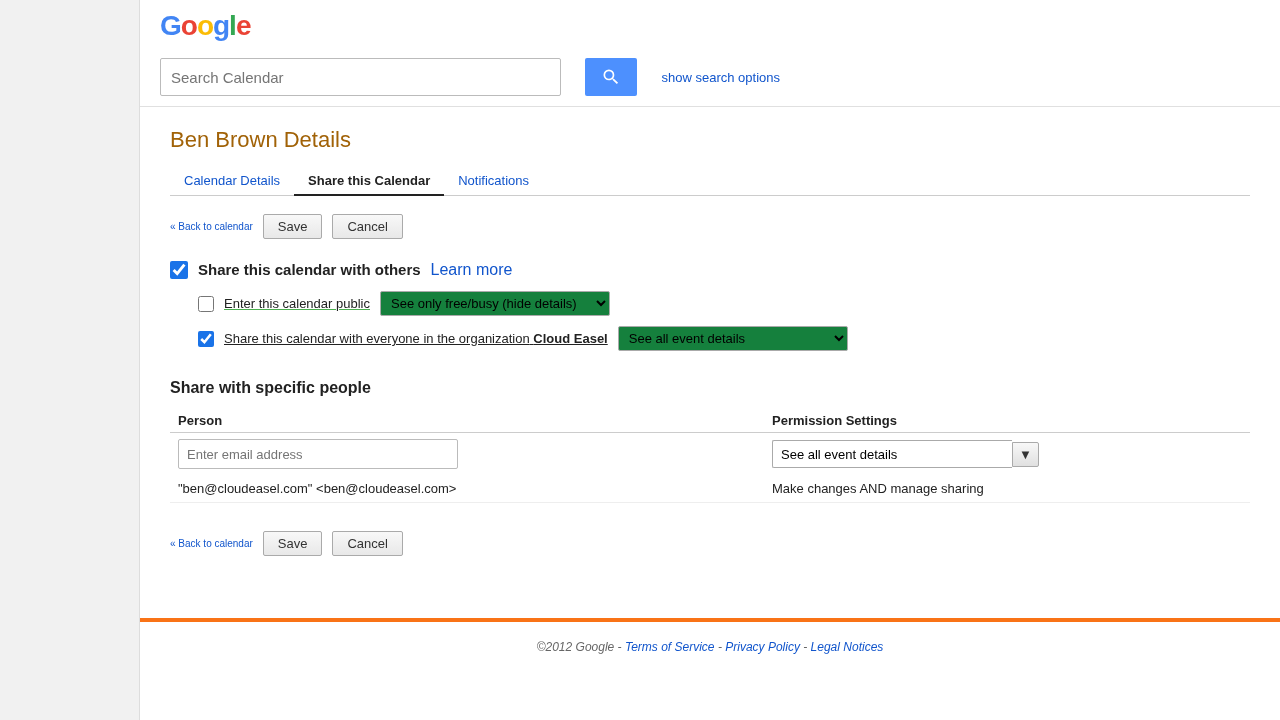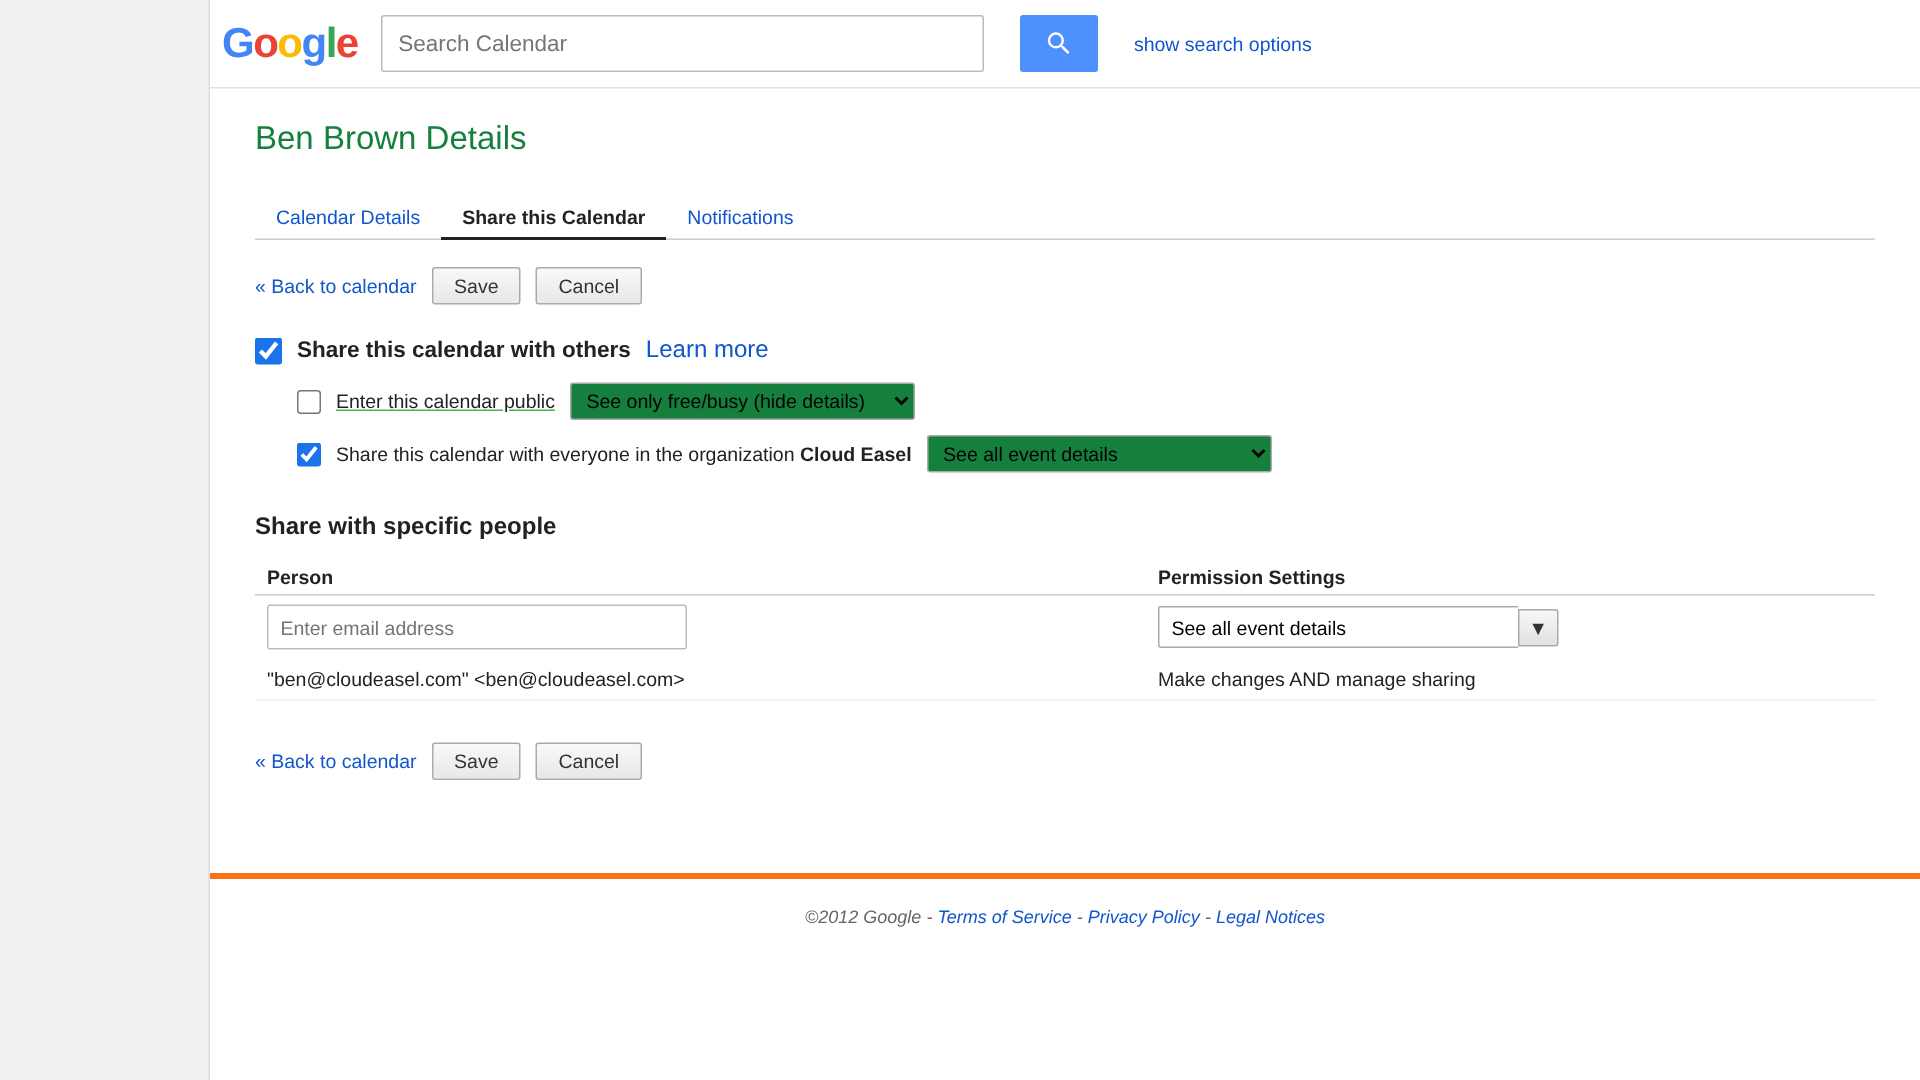--- a/index.html
+++ b/index.html
@@ -4,24 +4,24 @@
   <style>
     * { margin: 0; padding: 0; box-sizing: border-box; }
     body {
       font-family: Arial, sans-serif;
       font-size: 13px;
       color: #222;
       background: #fff;
     }
     .top-bar {
       display: flex;
-      align-items: center;
-      padding: 10px 8px;
+      padding: 10px 20px;
       border-bottom: 1px solid #e0e0e0;
       gap: 16px;
+      flex-direction: column;
     }
     .google-logo {
       font-size: 28px;
       font-weight: bold;
       letter-spacing: -1px;
       user-select: none;
       white-space: nowrap;
     }
     .logo-g { color: #4285f4; }
     .logo-o1 { color: #ea4335; }
@@ -69,22 +69,22 @@
       text-decoration: none;
       white-space: nowrap;
     }
     .main-content {
       padding: 20px 30px;
       max-width: 1280px;
     }
     .page-title {
       font-size: 22px;
       font-weight: normal;
-      color: #15803d;
-      margin-bottom: 26px;
+      color: #a16207;
+      margin-bottom: 14px;
     }
     .tabs {
       display: flex;
       gap: 0;
       border-bottom: 1px solid #ccc;
       margin-bottom: 18px;
     }
     .tab {
       padding: 6px 14px;
       font-size: 13px;
@@ -101,21 +101,21 @@
       cursor: default;
     }
     .action-row {
       display: flex;
       align-items: center;
       gap: 10px;
       margin-bottom: 22px;
     }
     .back-link {
       color: #15c;
-      font-size: 13px;
+      font-size: 10px;
       cursor: pointer;
       text-decoration: none;
     }
     .btn {
       border: 1px solid #aaa;
       background: linear-gradient(#f8f8f8, #e8e8e8);
       border-radius: 2px;
       padding: 4px 14px;
       font-size: 13px;
       cursor: pointer;
@@ -147,20 +147,21 @@
       margin-left: 28px;
       margin-bottom: 10px;
     }
     .checkbox-row input[type=checkbox] {
       width: 16px;
       height: 16px;
       cursor: pointer;
     }
     .checkbox-label {
       font-size: 13px;
+      text-decoration: underline;
     }
     .checkbox-label strong { font-weight: bold; }
     .dropdown-select {
       border: 1px solid #aaa;
       border-radius: 2px;
       padding: 3px 6px;
       font-size: 13px;
       background: #15803d;
       cursor: pointer;
       min-width: 230px;

